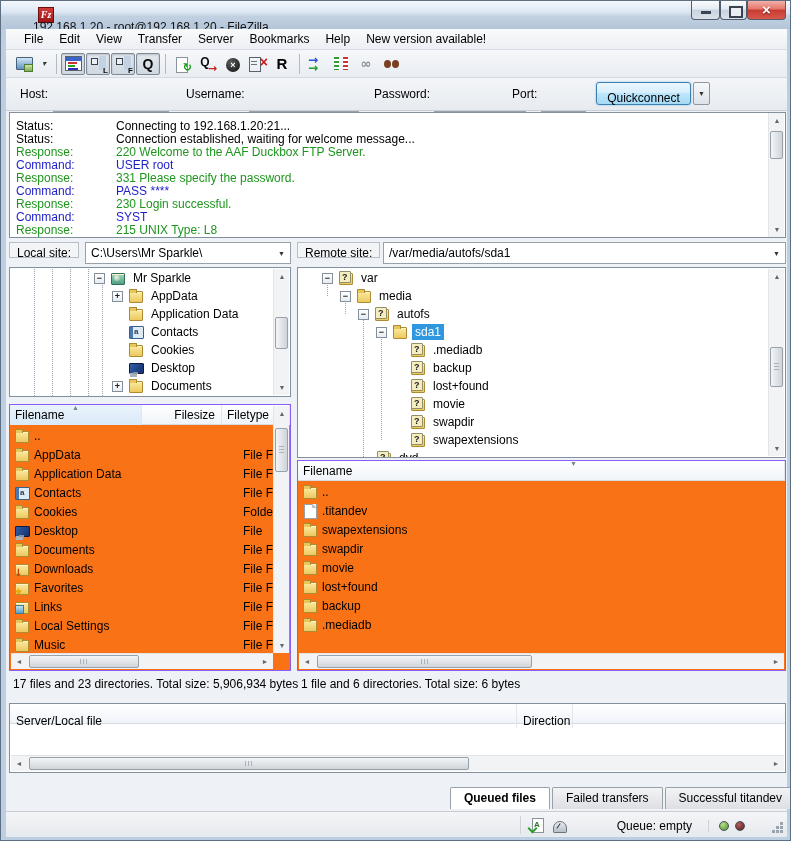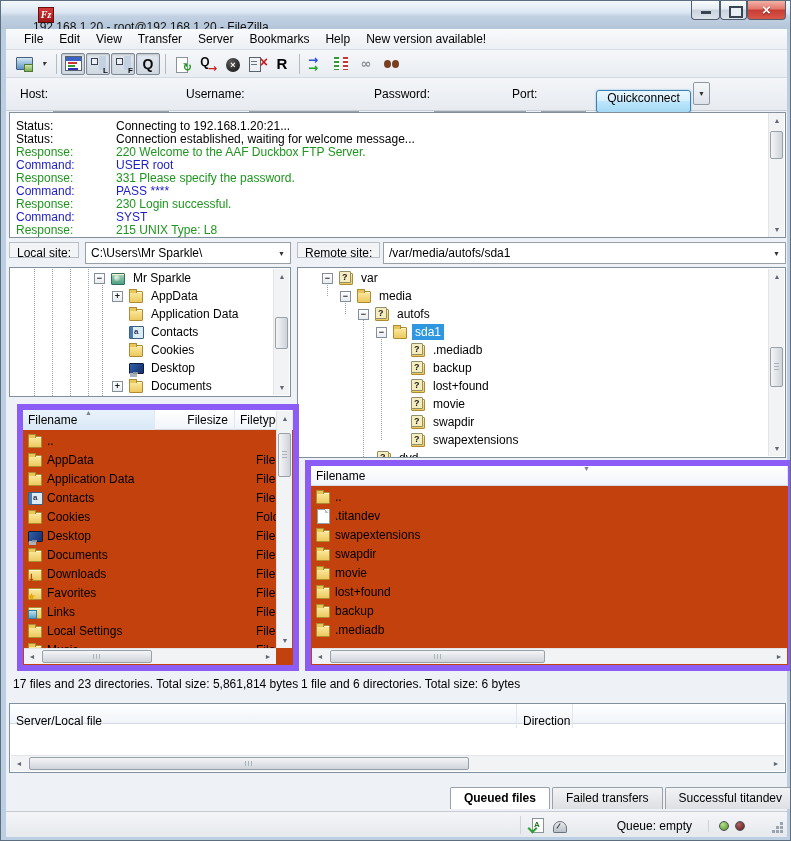--- a/index.html
+++ b/index.html
@@ -72,22 +72,22 @@
   .icon-dircomp::after { content:""; width:5px; height:13px;
     background:repeating-linear-gradient(#cc3333 0 2px, #fff 2px 4px); }
   .icon-sync .g { font:bold 13px/18px "DejaVu Sans",sans-serif; color:#8a8f96; }
   .icon-find::before { content:""; width:7px; height:8px; border-radius:50%; background:#7a3f20; box-shadow:8px 0 0 #7a3f20; margin-right:8px; }
 
   
   .qcbar { position:absolute; left:5px; top:77px; width:781px; height:33px; background:linear-gradient(#f3f5f8,#e7ebf0);
     border-bottom:1px solid #c9cfd7; }
   .qclabel { position:absolute; top:9px; }
   .qcinput { position:absolute; top:5px; height:21px; background:#fff; border:1px solid #9aa2ab; padding:3px 5px; white-space:nowrap; overflow:hidden;margin-top:28px; }
-  .qcbtn { position:absolute; top:12px; height:23px; border:1px solid #3c7fb1; border-radius:3px; text-align:center;
-    background:linear-gradient(#eaf6fd,#d7effc 45%,#bde6fd 50%,#a6d9f4); box-shadow:0 0 2px #7ab8e0; padding-top:0; }
+  .qcbtn { position:absolute; top:4px; height:23px; border:1px solid #3c7fb1; border-radius:3px; text-align:center;
+    background:linear-gradient(#eaf6fd,#d7effc 45%,#bde6fd 50%,#a6d9f4); box-shadow:0 0 2px #7ab8e0; padding-top:8px; }
   .qcdd { position:absolute; top:4px; height:23px; width:17px; border:1px solid #8f97a0; border-radius:2px;
     background:linear-gradient(#f6f8fa,#dde3ea); text-align:center; font-size:8px; color:#333; padding-top:7px; }
 
   
   .log { position:absolute; left:8px; top:111px; width:777px; height:126px; background:#fff; border:1px solid #82909d;
     overflow:hidden; padding:7px 0 0 6px; }
   .logline { display:flex; height:13px; line-height:13px; white-space:nowrap; }
   .loglabel { width:100px; flex:none; }
   .status { color:#000; } .command { color:#1d1dc9; } .response { color:#1e961e; }
 
@@ -132,21 +132,21 @@
   .icon-contacts::after { content:"a"; position:absolute; left:6px; top:2px; font:bold 8px/11px "Liberation Sans",sans-serif; color:#335; }
   .icon-file::before { content:""; position:absolute; left:2px; top:1px; width:11px; height:13px; background:#fff; border:1px solid #98a0a8; }
   .icon-file::after { content:""; position:absolute; right:2px; top:1px; width:4px; height:4px;
     background:linear-gradient(225deg,#eef1f5 50%,#b9c0c8 50%); }
   .icon-downloads::after { content:"↓"; position:absolute; left:0; bottom:-1px; color:#c43a00; font:bold 10px/10px "DejaVu Sans",sans-serif; }
   .icon-favorites::after { content:"★"; position:absolute; left:0; bottom:-1px; color:#eaa500; font:10px/10px "DejaVu Sans",sans-serif; }
   .icon-links::after { content:""; position:absolute; left:1px; bottom:1px; width:7px; height:7px;
     background:linear-gradient(#bfe3f2,#5aa0c8); border:1px solid #3a7a9a; }
 
   
-  .listpanel { position:absolute; background:#c2410c; border:6px solid #8b5cf6; overflow:hidden;margin-left:8px; }
+  .listpanel { position:absolute; background:#f97316; border:1px solid #8b5cf6; overflow:hidden; }
   .listheader { position:absolute; left:0; top:0; right:0; height:20px; display:flex;
     background:linear-gradient(#ffffff,#f0f4f9); border-bottom:1px solid #d5dbe3; }
   .hcell { padding:3px 0 0 5px; border-right:1px solid #e2e7ed; position:relative; height:20px; }
   .hcell.sorted { background:linear-gradient(#eaf3fb,#d9e9f7); }
   .sortmark { position:absolute; top:-1px; font-size:7px; color:#7a848e; }
   .listrows { position:absolute; left:0; right:17px; top:21px; bottom:17px; overflow:hidden; }
   .lrow { display:flex; align-items:center; height:19px; white-space:nowrap; padding-left:4px; }
   .fname { width:126px; flex:none; overflow:hidden; }
   .fsize { width:80px; flex:none; text-align:right; padding-right:8px; }
   .ftype { padding-left:3px; }
@@ -627,21 +627,21 @@
     </div>
     <div class="sbh">
       <div class="sbarr lf">◄</div>
       <div class="thumbh" style="left:18px; width:215px;">
           <div class="griph"></div>
         </div>
       <div class="sbarr rt">►</div>
     </div>
   </div>
 
-  <div class="liststatus" style="left:10px; top:672px; width:280px;">17 files and 23 directories. Total size: 5,861,814 bytes</div>
+  <div class="liststatus" style="left:10px; top:672px; width:280px;">17 files and 23 directories. Total size: 5,906,934 bytes</div>
   <div class="liststatus" style="left:298px; top:672px; width:487px;">1 file and 6 directories. Total size: 6 bytes</div>
 
   <div class="queuepanel">
     <div class="qheader">
       <div class="qcell" style="width:507px;">Server/Local file</div>
       <div class="qcell" style="width:56px;">Direction</div>
     </div>
     <div class="sbh">
       <div class="sbarr lf">◄</div>
       <div class="thumbh" style="left:18px; width:440px;">

